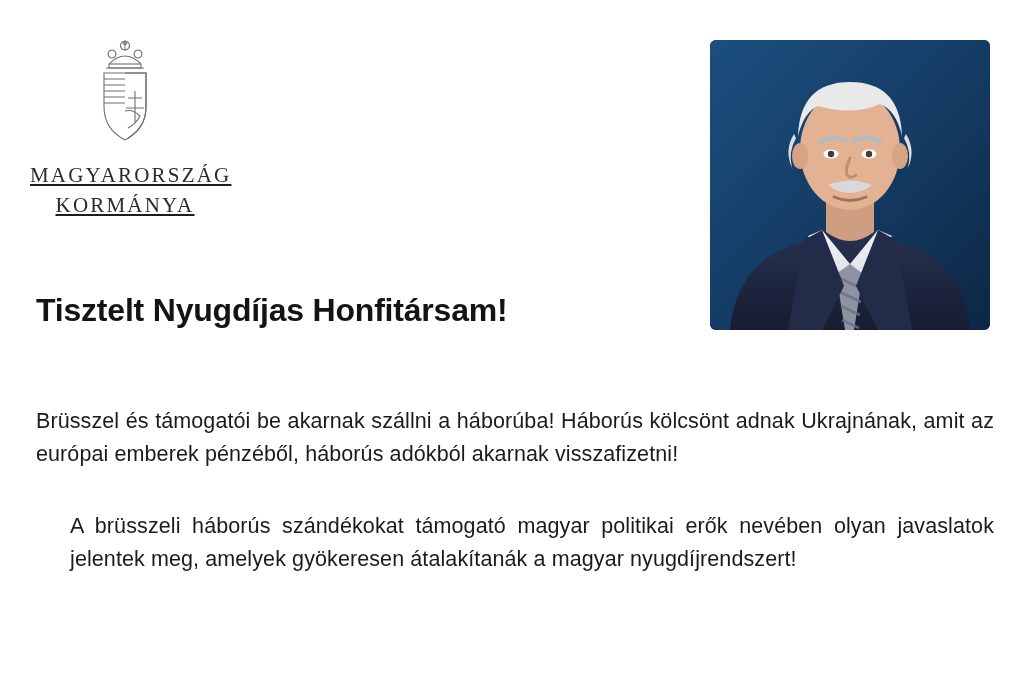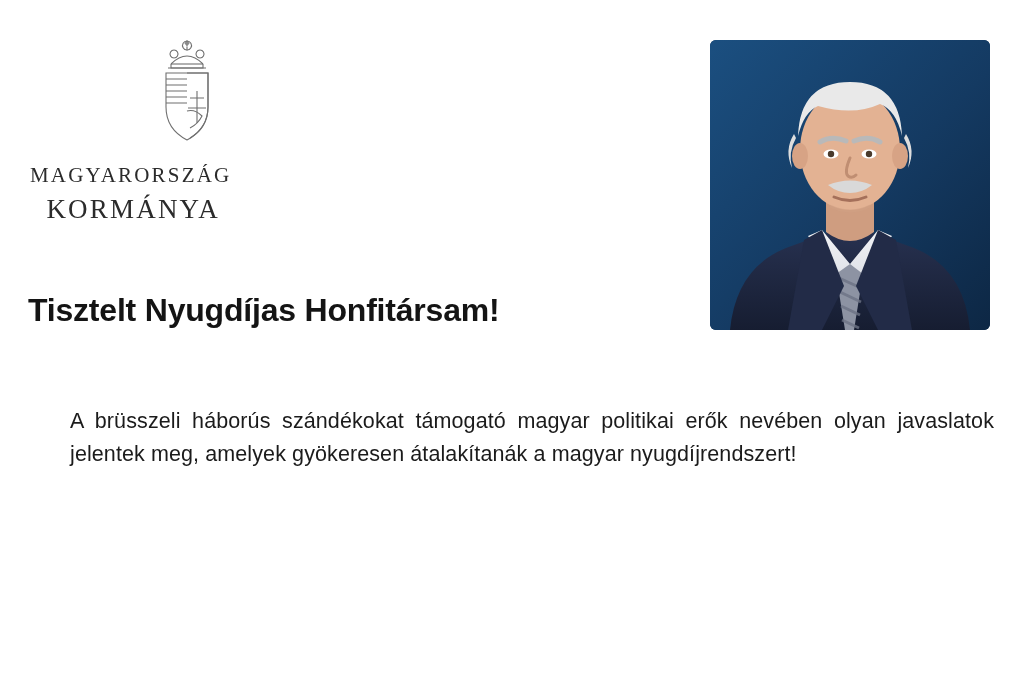--- a/index.html
+++ b/index.html
@@ -21,39 +21,40 @@
     height: 690px;
     box-sizing: border-box;
   }
 
   
   .logo-block {
     position: absolute;
     left: 30px;
     top: 36px;
     width: 190px;
-    text-align: right;
+    text-align: center;
+    text-decoration: underline;
   }
   .crest {
     display: block;
     margin: 0 auto 12px auto;
   }
   .logo-text {
     line-height: 1.45;
     letter-spacing: 2.2px;
     color: #2b2b2b;
     font-family: "Liberation Serif", serif;
   }
   .logo-text .l1 {
     display: block;
     font-size: 21px;
   }
   .logo-text .l2 {
     display: block;
-    font-size: 27px;
+    font-size: 21px;
   }
 
   
   .portrait {
     position: absolute;
     left: 710px;
     top: 40px;
     width: 280px;
     height: 290px;
     border-radius: 6px;
@@ -62,21 +63,21 @@
   }
   .portrait svg {
     display: block;
     width: 100%;
     height: 100%;
   }
 
   
   .headline {
     position: absolute;
-    left: 28px;
+    left: 36px;
     top: 292px;
     font-size: 32px;
     font-weight: bold;
     letter-spacing: -0.2px;
     color: #141414;
     margin: 0;
   }
 
   
   .body-copy {
@@ -194,16 +195,17 @@
 
       <path d="M124 157 q16 7 32 0" stroke="#a5705a" stroke-width="3" fill="none" stroke-linecap="round"></path>
 
       <path d="M120 166 q20 10 40 0" stroke="#d0a084" stroke-width="3" fill="none" opacity="0.6"></path>
     </svg>
   </div>
 
   <h1 class="headline">Tisztelt Nyugdíjas Honfitársam!</h1>
 
   <div class="body-copy">
+    <p>Brüsszel és támogatói be akarnak szállni a háborúba! Háborús kölcsönt adnak Ukrajnának, amit az európai emberek pénzéből, háborús adókból akarnak visszafizetni!</p>
     <p>A brüsszeli háborús szándékokat támogató magyar politikai erők nevében olyan javaslatok jelentek meg, amelyek gyökeresen átalakítanák a magyar nyugdíjrendszert!</p>
   </div>
 
 </div>
 
 </body></html>

